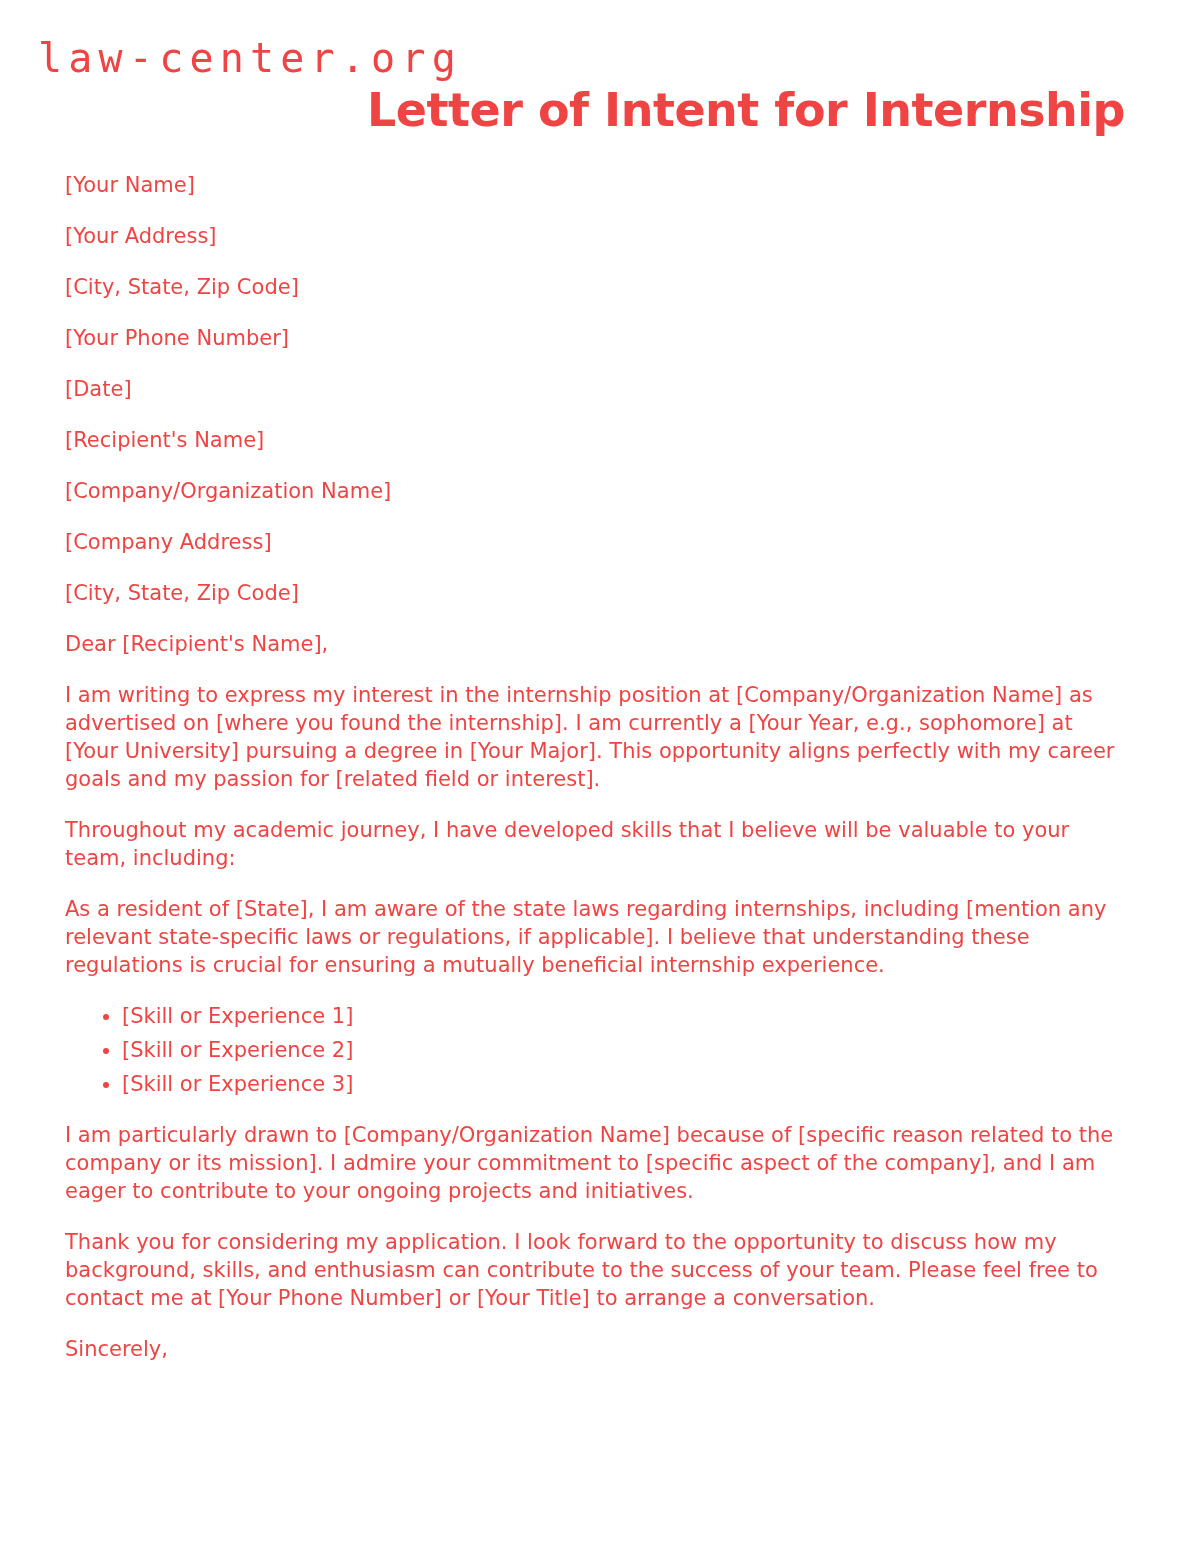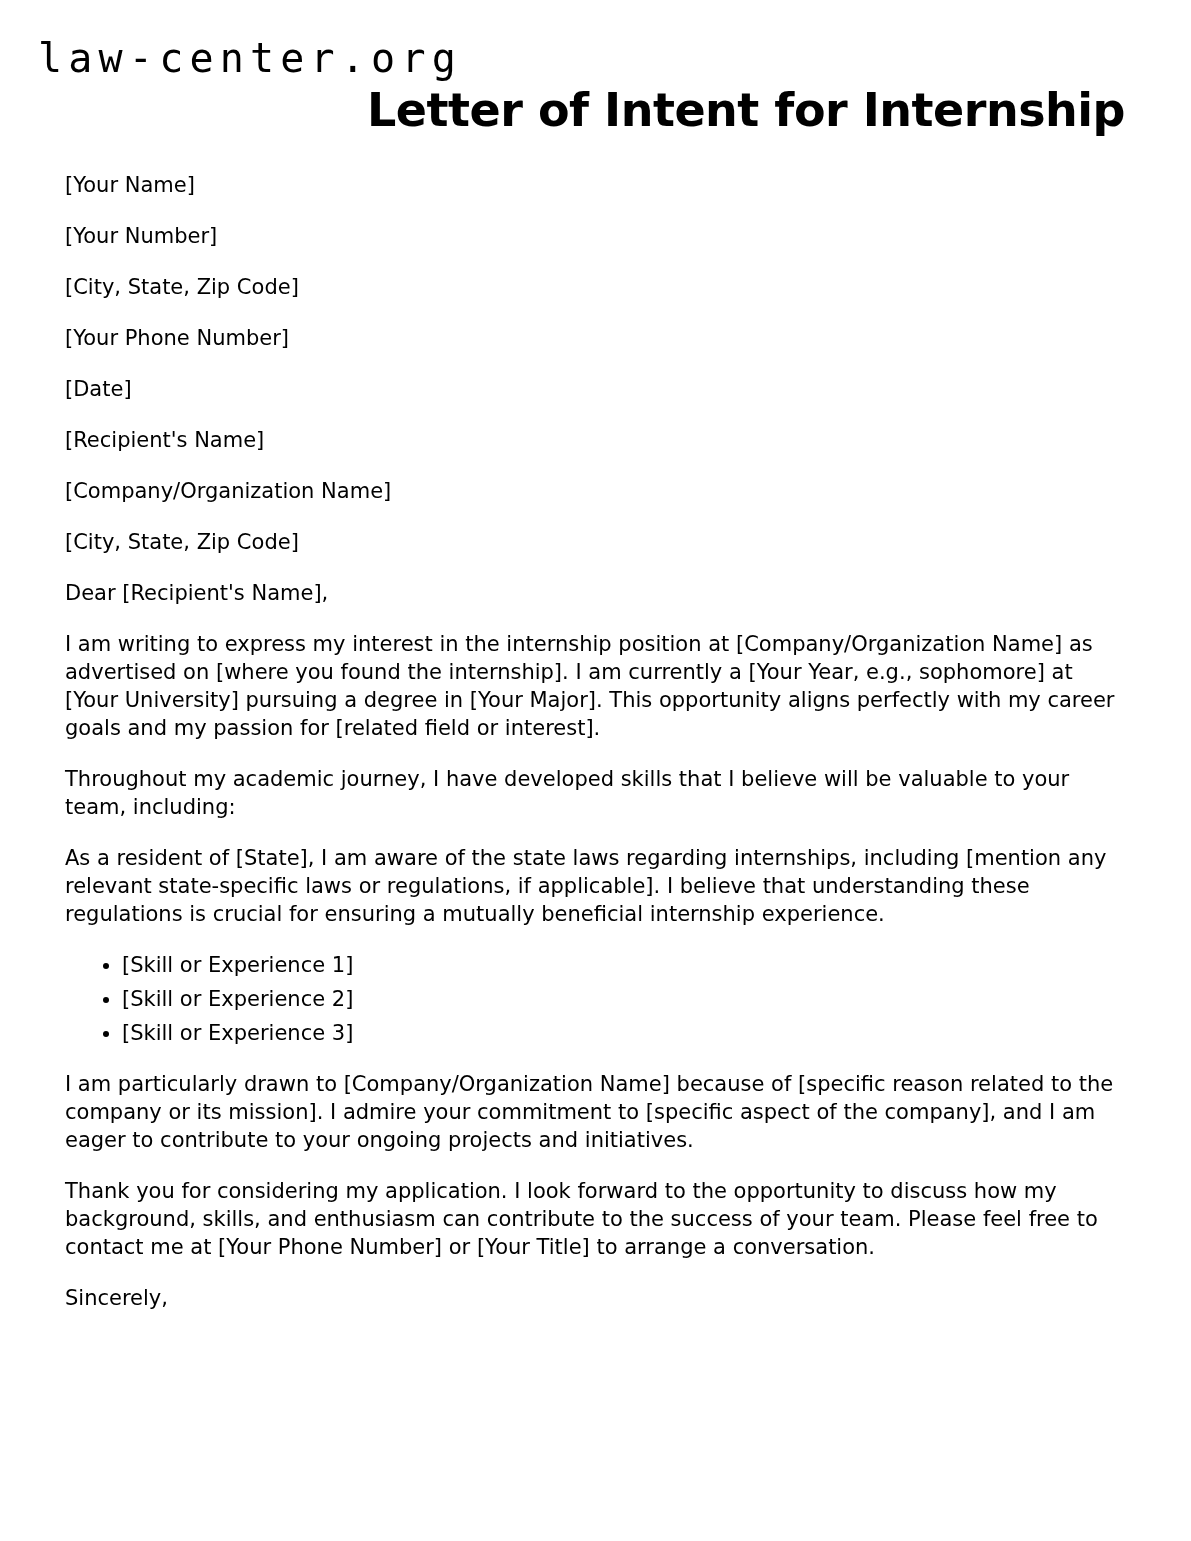--- a/index.html
+++ b/index.html
@@ -6,21 +6,21 @@
     margin: 0;
     padding: 0;
     background: #ffffff;
   }
   .page {
     width: 1191px;
     min-height: 1541px;
     box-sizing: border-box;
     padding: 34px 66px 40px 65px;
     background: #ffffff;
-    color: #000000;
+    color: #ef4444;
     font-family: "DejaVu Sans", "Liberation Sans", sans-serif;
     font-size: 21px;
     line-height: 28px;
   }
   .site-name {
     font-family: "DejaVu Sans Mono", "Liberation Mono", monospace;
     font-weight: normal;
     font-size: 40px;
     line-height: 48px;
     letter-spacing: 0.155em;
@@ -56,26 +56,27 @@
 
 <div class="page">
 
   <div class="site-name">law-center.org</div>
 
   <h1 class="page-title">Letter of Intent for Internship</h1>
 
   <div class="letter">
 
     <p>[Your Name]</p>
-    <p>[Your Number]</p>
+    <p>[Your Address]</p>
     <p>[City, State, Zip Code]</p>
     <p>[Your Phone Number]</p>
     <p>[Date]</p>
     <p>[Recipient's Name]</p>
     <p>[Company/Organization Name]</p>
+    <p>[Company Address]</p>
     <p>[City, State, Zip Code]</p>
 
     <p>Dear [Recipient's Name],</p>
 
     <p>I am writing to express my interest in the internship position at [Company/Organization Name] as advertised on [where you found the internship]. I am currently a [Your Year, e.g., sophomore] at [Your University] pursuing a degree in [Your Major]. This opportunity aligns perfectly with my career goals and my passion for [related field or interest].</p>
 
     <p>Throughout my academic journey, I have developed skills that I believe will be valuable to your team, including:</p>
 
     <p>As a resident of [State], I am aware of the state laws regarding internships, including [mention any relevant state-specific laws or regulations, if applicable]. I believe that understanding these regulations is crucial for ensuring a mutually beneficial internship experience.</p>
 

